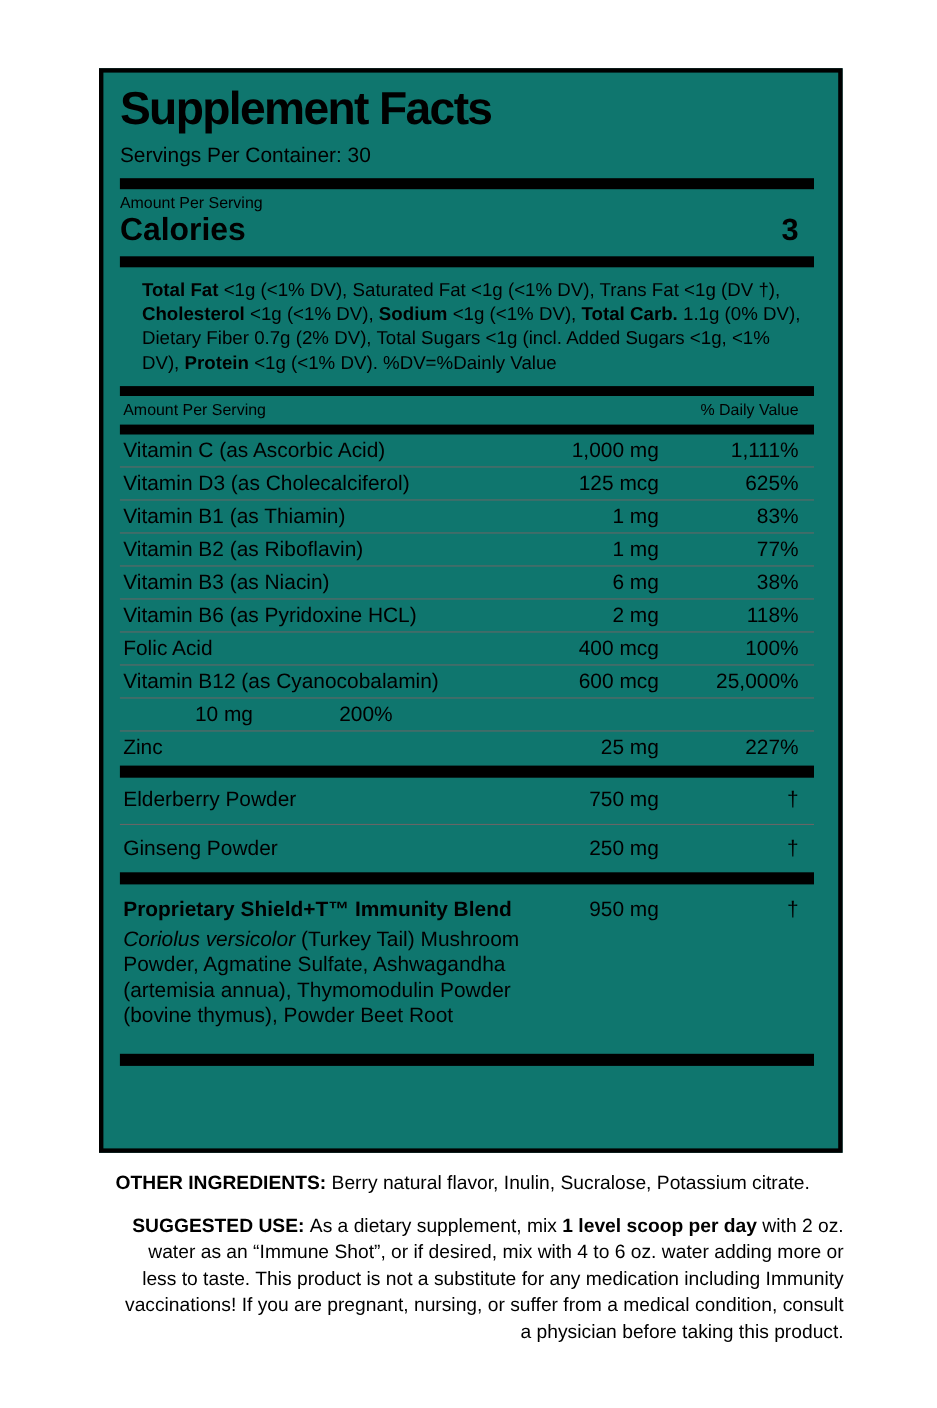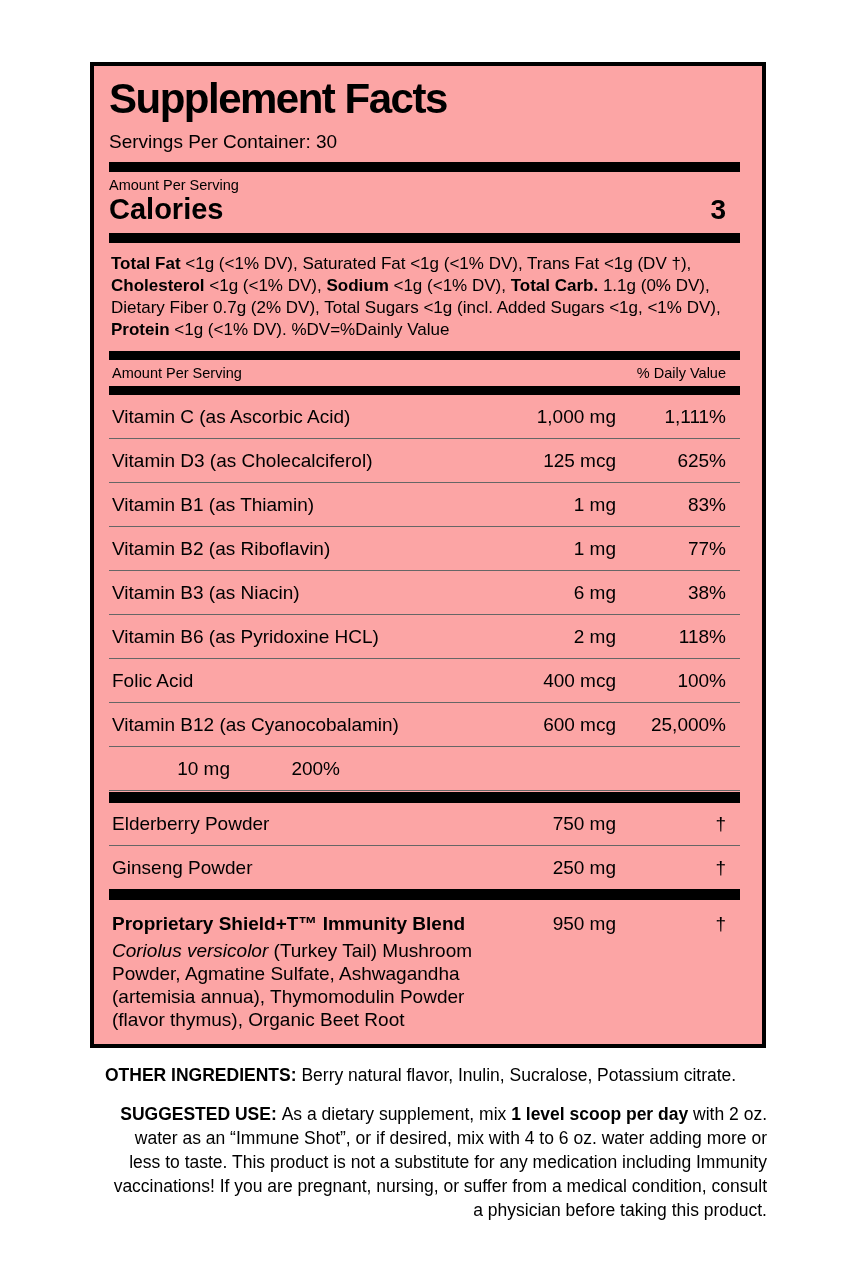--- a/index.html
+++ b/index.html
@@ -5,21 +5,21 @@
   * { margin:0; padding:0; box-sizing:border-box; }
   html,body { background:#ffffff; }
   body {
     width:852px; height:1280px; position:relative;
     font-family:"Liberation Sans", sans-serif; color:#000;
     -webkit-font-smoothing:antialiased;
   }
   .panel {
     position:absolute; left:90px; top:62px; width:676px; height:986px;
     border:4px solid #000; padding:10px 22px 0 15px; overflow:hidden;
-    background:#fca5a5;
+    background:#0f766e;
   }
   .title {
     font-size:42px; font-weight:bold; letter-spacing:-1.5px;
     line-height:1.08; margin:0 0 8px 0;
   }
   .serving-line { font-size:19px; line-height:25px; }
   .bar { height:10px; background:#000; }
   .bar-1 { margin:8px 0 5px 0; }
   .bar-2 { margin:5px 0 9px 0; }
   .bar-3 { height:9px; }
@@ -27,34 +27,34 @@
   .bar-5 { height:11px; margin-top:1px; }
   .bar-6 { height:11px; }
   .bar-7 { height:11px; margin-top:13px; }
   .aps-label { font-size:14.5px; margin-top:2px; }
   .calories-row {
     display:flex; justify-content:space-between; align-items:baseline;
     padding:0 14px 2px 0; font-weight:bold;
   }
   .calories-label { font-size:29px; line-height:33px; }
   .calories-value { font-size:28px; }
-  .nutrient-paragraph { font-size:17px; line-height:22px; padding:1px 2px 0 2px; margin-bottom:10px; }
+  .nutrient-paragraph { font-size:17px; line-height:22px; padding:1px 2px 0 2px; margin-bottom:10px;margin-left:18px; }
   .thead-row {
     display:flex; justify-content:space-between; align-items:center;
     font-size:14.5px; padding:5px 14px 5px 3px;
   }
   .nrow {
-    display:flex; align-items:center; height:44px;
+    display:flex; align-items:center; height:30px;
     border-bottom:1px solid #666; font-size:19px; padding:0 14px 0 3px;
   }
   .nrow.no-border { border-bottom:none; }
   .brow { height:43px; }
   .nname { flex:1; }
   .namt { width:118px; text-align:right; white-space:nowrap; }
-  .ndv  { width:110px; text-align:right; white-space:nowrap; }
+  .ndv  { width:110px; text-align:right; white-space:nowrap;margin-left:17px; }
   .blend-row {
     display:flex; align-items:flex-start; font-size:19px;
     padding:12px 14px 10px 3px;
   }
   .blend-left { flex:1; }
   .blend-title { font-weight:bold; line-height:24px; margin-bottom:3px; }
   .blend-desc-line { line-height:23px; }
   .blend-row .namt, .blend-row .ndv { line-height:24px; }
   .footnote { font-size:15px; margin-top:10px; padding-left:3px; }
   .below-para {
@@ -127,20 +127,25 @@
   </div>
   <div class="nrow">
     <span class="nname">Vitamin B12 (as Cyanocobalamin)</span>
     <span class="namt">600 mcg</span>
     <span class="ndv">25,000%</span>
   </div>
   <div class="nrow">
     <span class="namt">10 mg</span>
     <span class="ndv">200%</span>
   </div>
+  <div class="nrow no-border">
+    <span class="nname">Zinc</span>
+    <span class="namt">25 mg</span>
+    <span class="ndv">227%</span>
+  </div>
 
   <div class="bar bar-5"></div>
 
   <div class="nrow brow">
     <span class="nname">Elderberry Powder</span>
     <span class="namt">750 mg</span>
     <span class="ndv">†</span>
   </div>
   <div class="nrow brow no-border">
     <span class="nname">Ginseng Powder</span>
@@ -149,21 +154,21 @@
   </div>
 
   <div class="bar bar-6"></div>
 
   <div class="blend-row">
     <div class="blend-left">
       <div class="blend-title">Proprietary Shield+T™ Immunity Blend</div>
       <div class="blend-desc-line"><span style="font-style: italic;">Coriolus versicolor</span><span> (Turkey Tail) Mushroom</span></div>
       <div class="blend-desc-line">Powder, Agmatine Sulfate, Ashwagandha</div>
       <div class="blend-desc-line">(artemisia annua), Thymomodulin Powder</div>
-      <div class="blend-desc-line">(flavor thymus), Organic Beet Root</div>
+      <div class="blend-desc-line">(bovine thymus), Powder Beet Root</div>
     </div>
     <span class="namt">950 mg</span>
     <span class="ndv">†</span>
   </div>
 
   <div class="bar bar-7"></div>
 
 </div>
 
 <div class="below-para other-ingredients"><span style="font-weight: bold;">OTHER INGREDIENTS: </span><span>Berry natural flavor, Inulin, Sucralose, Potassium citrate.</span></div>

